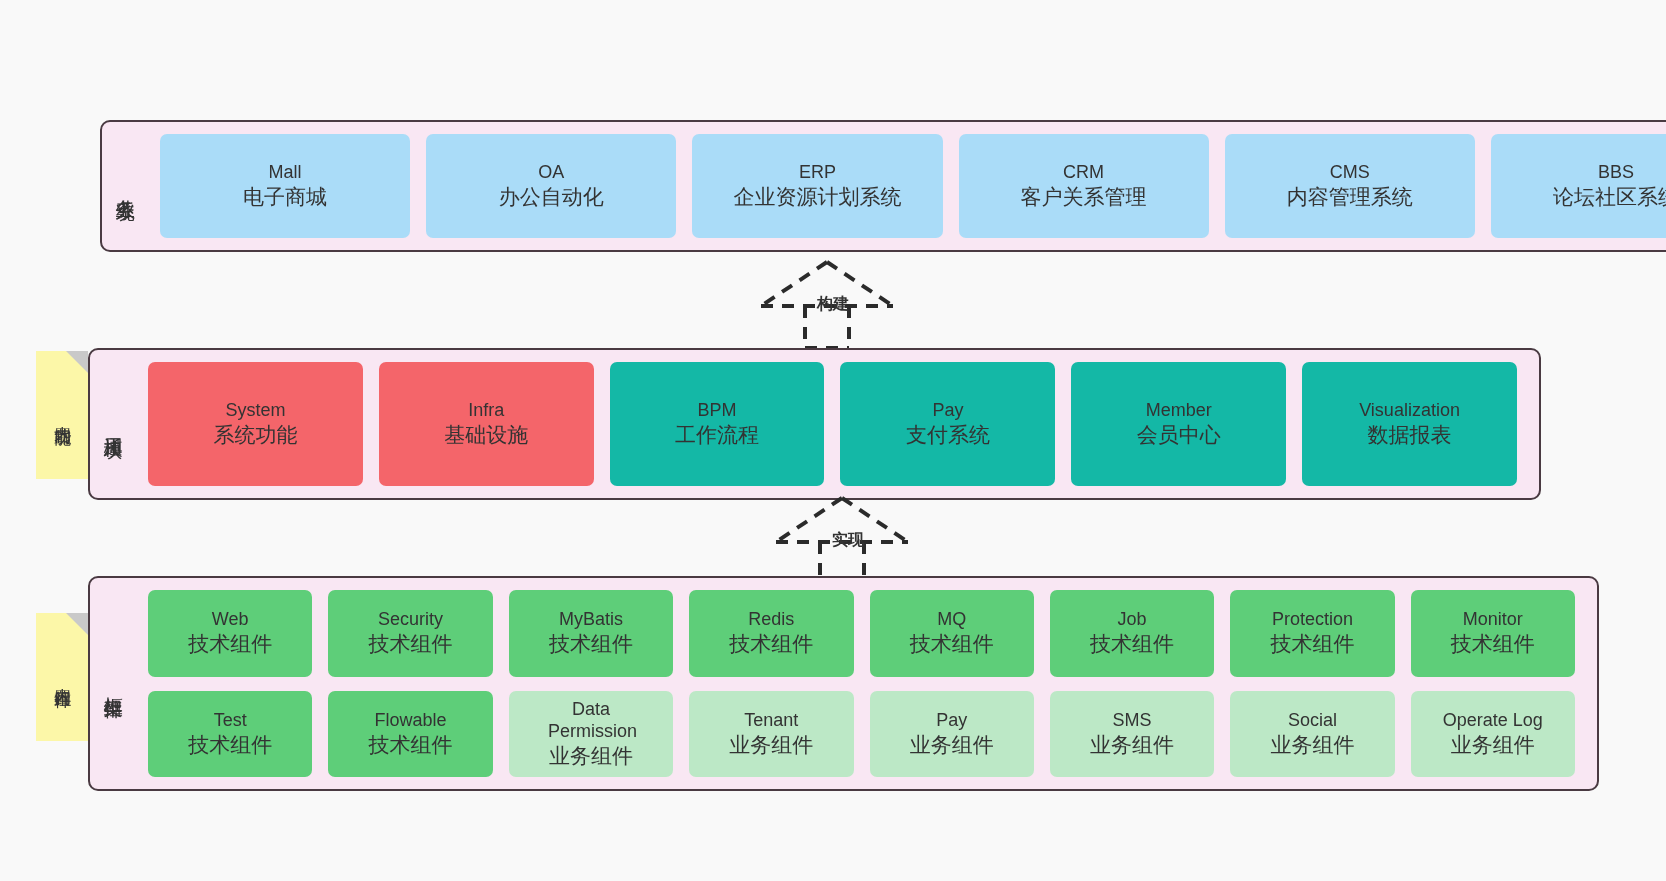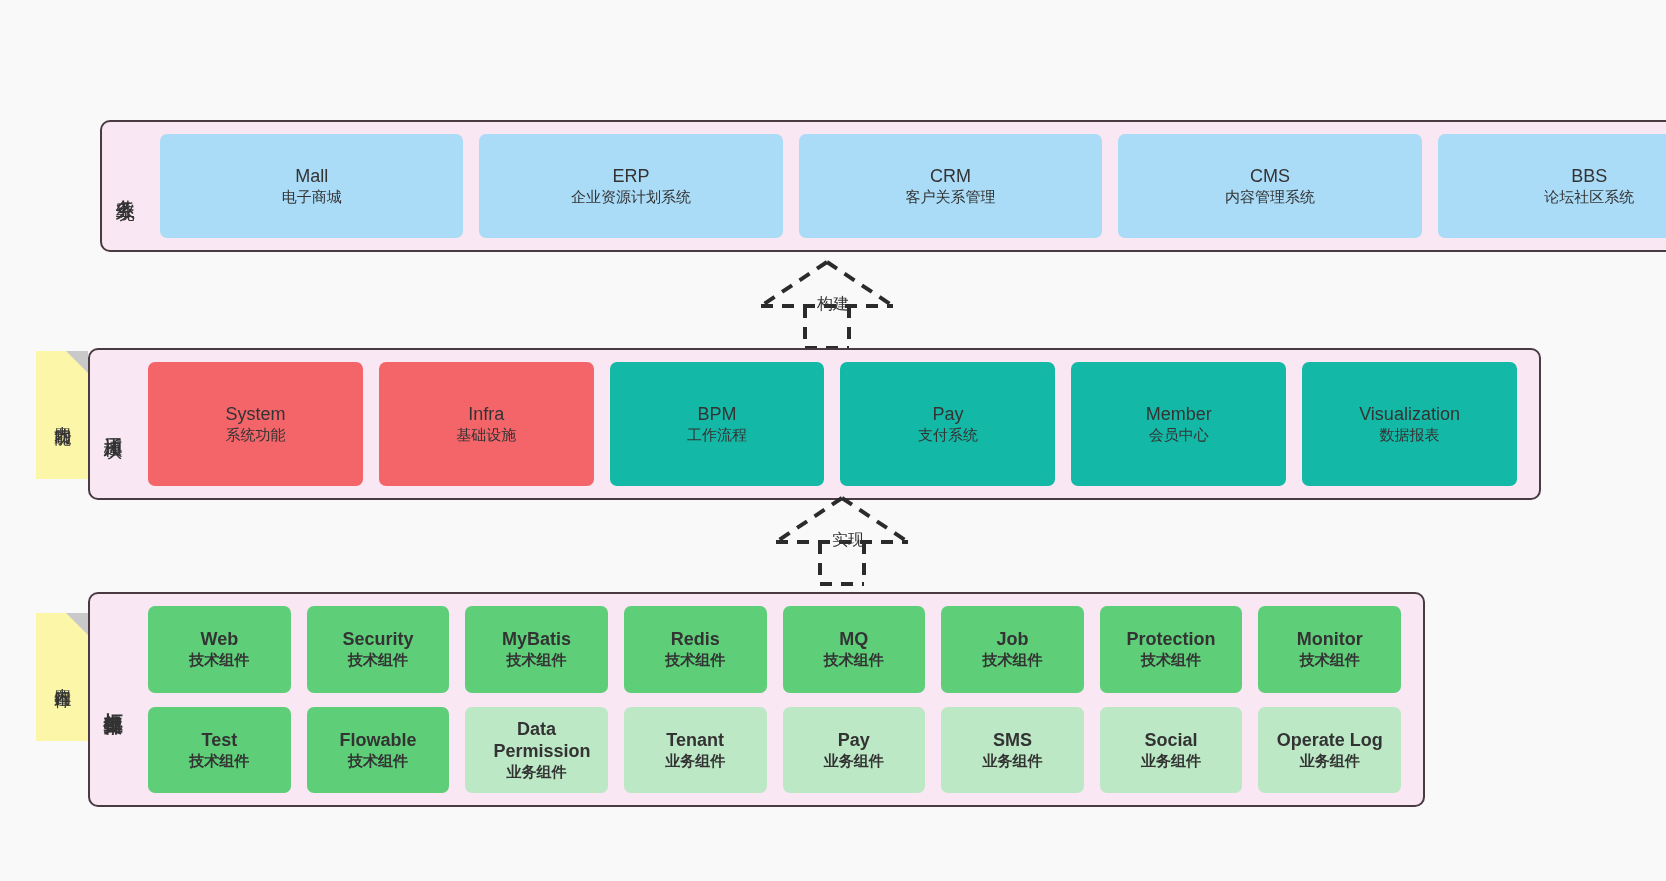--- a/index.html
+++ b/index.html
@@ -61,21 +61,21 @@
     display:flex;
     flex-direction:column;
     align-items:center;
     justify-content:center;
     text-align:center;
     line-height:1.22;
     box-sizing:border-box;
     padding:4px 2px;
   }
   .node .t-en{font-size:18px;}
-  .node .t-cn{font-size:15px;}
+  .node .t-cn{font-size:21px;}
   .blue{background:#aadcf8;}
   .red{background:#f4656a;}
   .pinklight{background:#14b8a6;}
   .green{background:#5ece79;}
   .greenlight{background:#bce8c6;}
 
   
   .note{
     position:absolute;
     background:#fcf7a8;
@@ -102,38 +102,45 @@
   
   .arrow{position:absolute;}
   .arrow svg{display:block;overflow:visible;}
   .arrow-label{
     position:absolute;
     font-size:16px;
     color:#333;
     background:#f9f9f9;
     padding:0 2px;
     white-space:nowrap;
+    font-weight:bold;
   }
 </style>
 </head>
 <body>
 
 <div class="canvas">
 
   <div class="layer" style="left:100px;top:112px;width:1665px;height:132px;margin-top:8px;">
     <div class="layer-title">业务系统</div>
     <div class="layer-body">
 
       <div class="col">
         <div class="node blue">
           <span class="t-en">Mall</span>
           <span class="t-cn">电子商城</span>
         </div>
       </div>
 
+      <div class="col">
+        <div class="node blue">
+          <span class="t-en">OA</span>
+          <span class="t-cn">办公自动化</span>
+        </div>
+      </div>
 
       <div class="col">
         <div class="node blue">
           <span class="t-en">ERP</span>
           <span class="t-cn">企业资源计划系统</span>
         </div>
       </div>
 
       <div class="col">
         <div class="node blue">
@@ -235,21 +242,21 @@
       <path d="M48 90 L92 90" stroke="#2b2b2b" stroke-width="4" stroke-dasharray="12 9" fill="none"></path>
     </svg>
     <span class="arrow-label" style="left:58px;top:36px;background:transparent;">实现</span>
   </div>
 
   <div class="note" style="left:36px;top:613px;width:52px;height:128px;">
     <span class="fold"></span>
     <span>内置组件</span>
   </div>
 
-  <div class="layer" style="left:88px;top:592px;width:1337px;height:215px;font-weight:bold;">
+  <div class="layer" style="left:88px;top:576px;width:1511px;height:215px;">
     <div class="layer-title">框架组件</div>
     <div class="layer-body">
 
       <div class="col">
         <div class="node green">
           <span class="t-en">Web</span>
           <span class="t-cn">技术组件</span>
         </div>
         <div class="node green">
           <span class="t-en">Test</span>

